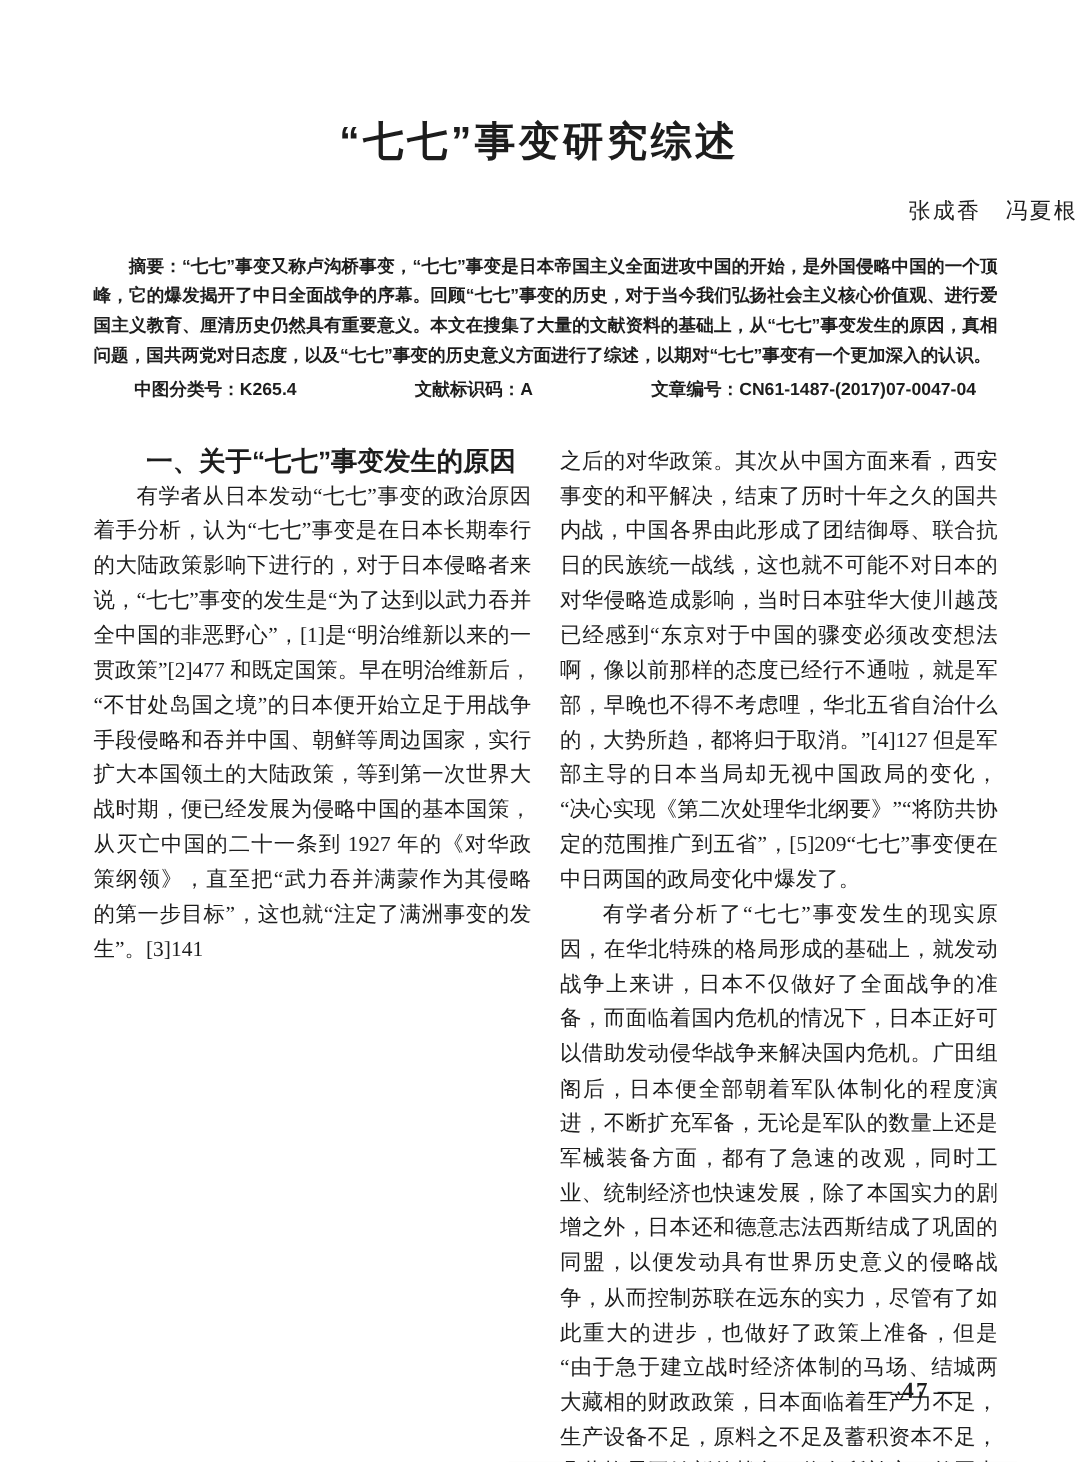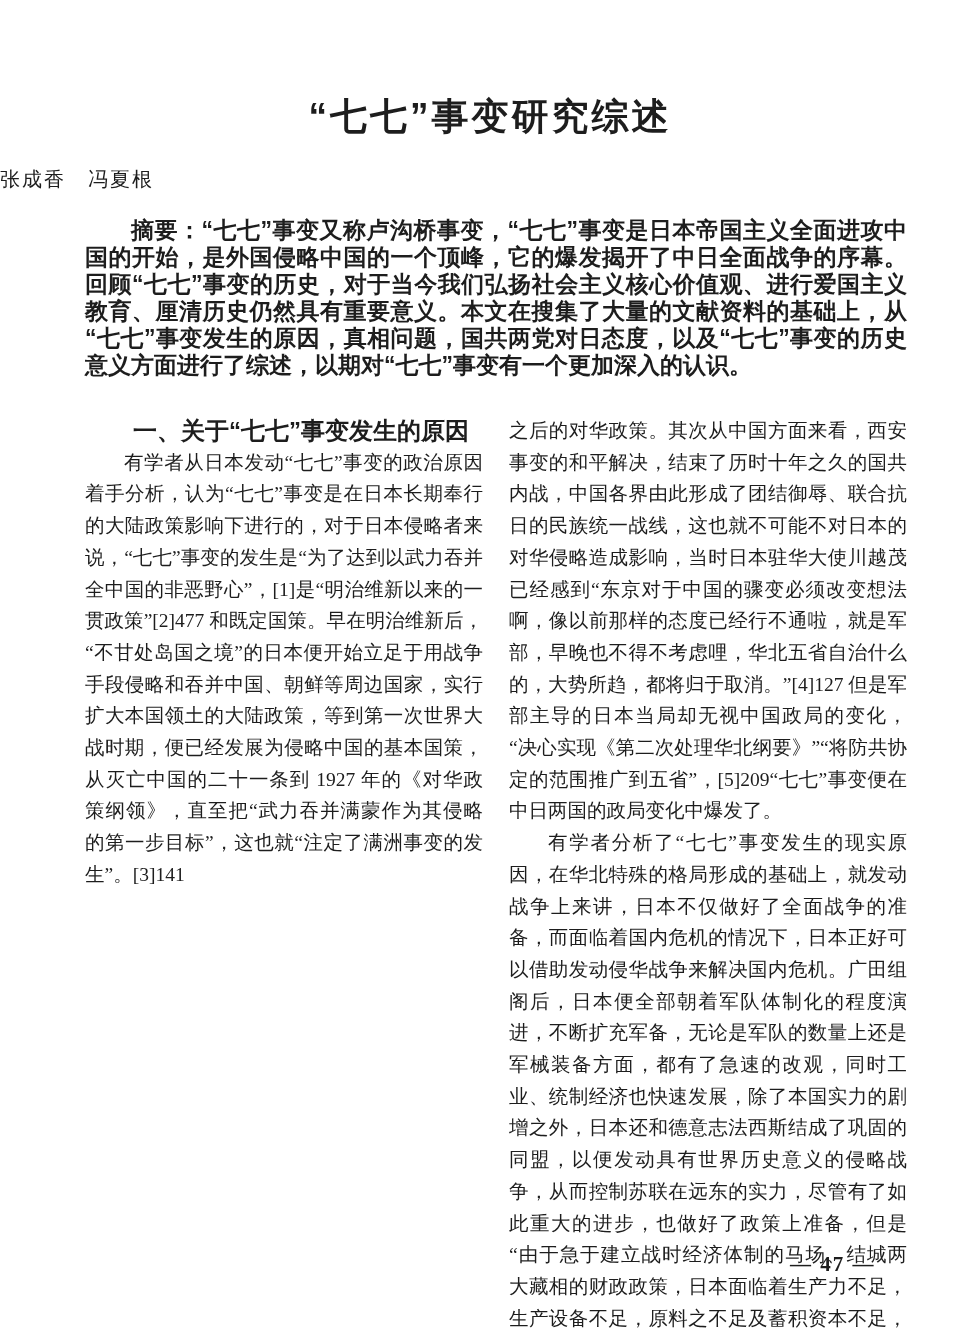--- a/index.html
+++ b/index.html
@@ -5,40 +5,40 @@
   html,body { margin:0; padding:0; background:#e9e9e9; }
   .page {
     position:relative;
     width:980px; height:1329px;
     margin:0 auto;
     background:#ffffff;
     color:#1d1d1d;
     overflow:hidden;
   }
   .title {
-    margin:4px;
+    margin:16px;
     padding-top:88px;
     text-align:center;
     font-family:"Liberation Sans", sans-serif;
     font-weight:700;
     font-size:37px;
     letter-spacing:3px;
   }
   .authors {
     margin-top:24px;
-    text-align:left;
+    text-align:right;
     font-family:"Liberation Serif", serif;
     font-size:20px;
     letter-spacing:2px;
   }
   .meta {
     margin:24px 73px 0 85px;
     font-family:"Liberation Sans", sans-serif;
     font-weight:600;
-    font-size:23px;
+    font-size:16px;
     line-height:27px;
     text-align:justify;
   }
   .abstract { text-indent:2em; margin:0; }
   .keywords { text-indent:2em; margin:4px 0 0 0; }
   .clc-row {
     display:flex;
     margin:4px 0 0 0;
     padding-left:37px;
   }
@@ -80,20 +80,25 @@
 <body>
 
 <div class="page">
 
   <h1 class="title">“七七”事变研究综述</h1>
 
   <div class="authors">张成香　冯夏根</div>
 
   <div class="meta">
     <p class="abstract">摘要：“七七”事变又称卢沟桥事变，“七七”事变是日本帝国主义全面进攻中国的开始，是外国侵略中国的一个顶峰，它的爆发揭开了中日全面战争的序幕。回顾“七七”事变的历史，对于当今我们弘扬社会主义核心价值观、进行爱国主义教育、厘清历史仍然具有重要意义。本文在搜集了大量的文献资料的基础上，从“七七”事变发生的原因，真相问题，国共两党对日态度，以及“七七”事变的历史意义方面进行了综述，以期对“七七”事变有一个更加深入的认识。</p>
+    <div class="clc-row">
+      <span class="clc">中图分类号：K265.4</span>
+      <span class="dcode">文献标识码：A</span>
+      <span class="aid">文章编号：CN61-1487-(2017)07-0047-04</span>
+    </div>
   </div>
 
   <div class="columns">
 
     <div class="col">
       <h2>一、关于“七七”事变发生的原因</h2>
       <p>有学者从日本发动“七七”事变的政治原因着手分析，认为“七七”事变是在日本长期奉行的大陆政策影响下进行的，对于日本侵略者来说，“七七”事变的发生是“为了达到以武力吞并全中国的非恶野心”，[1]是“明治维新以来的一贯政策”[2]477 和既定国策。早在明治维新后，“不甘处岛国之境”的日本便开始立足于用战争手段侵略和吞并中国、朝鲜等周边国家，实行扩大本国领土的大陆政策，等到第一次世界大战时期，便已经发展为侵略中国的基本国策，从灭亡中国的二十一条到 1927 年的《对华政策纲领》，直至把“武力吞并满蒙作为其侵略的第一步目标”，这也就“注定了满洲事变的发生”。[3]141</p>
 
     </div>
 

